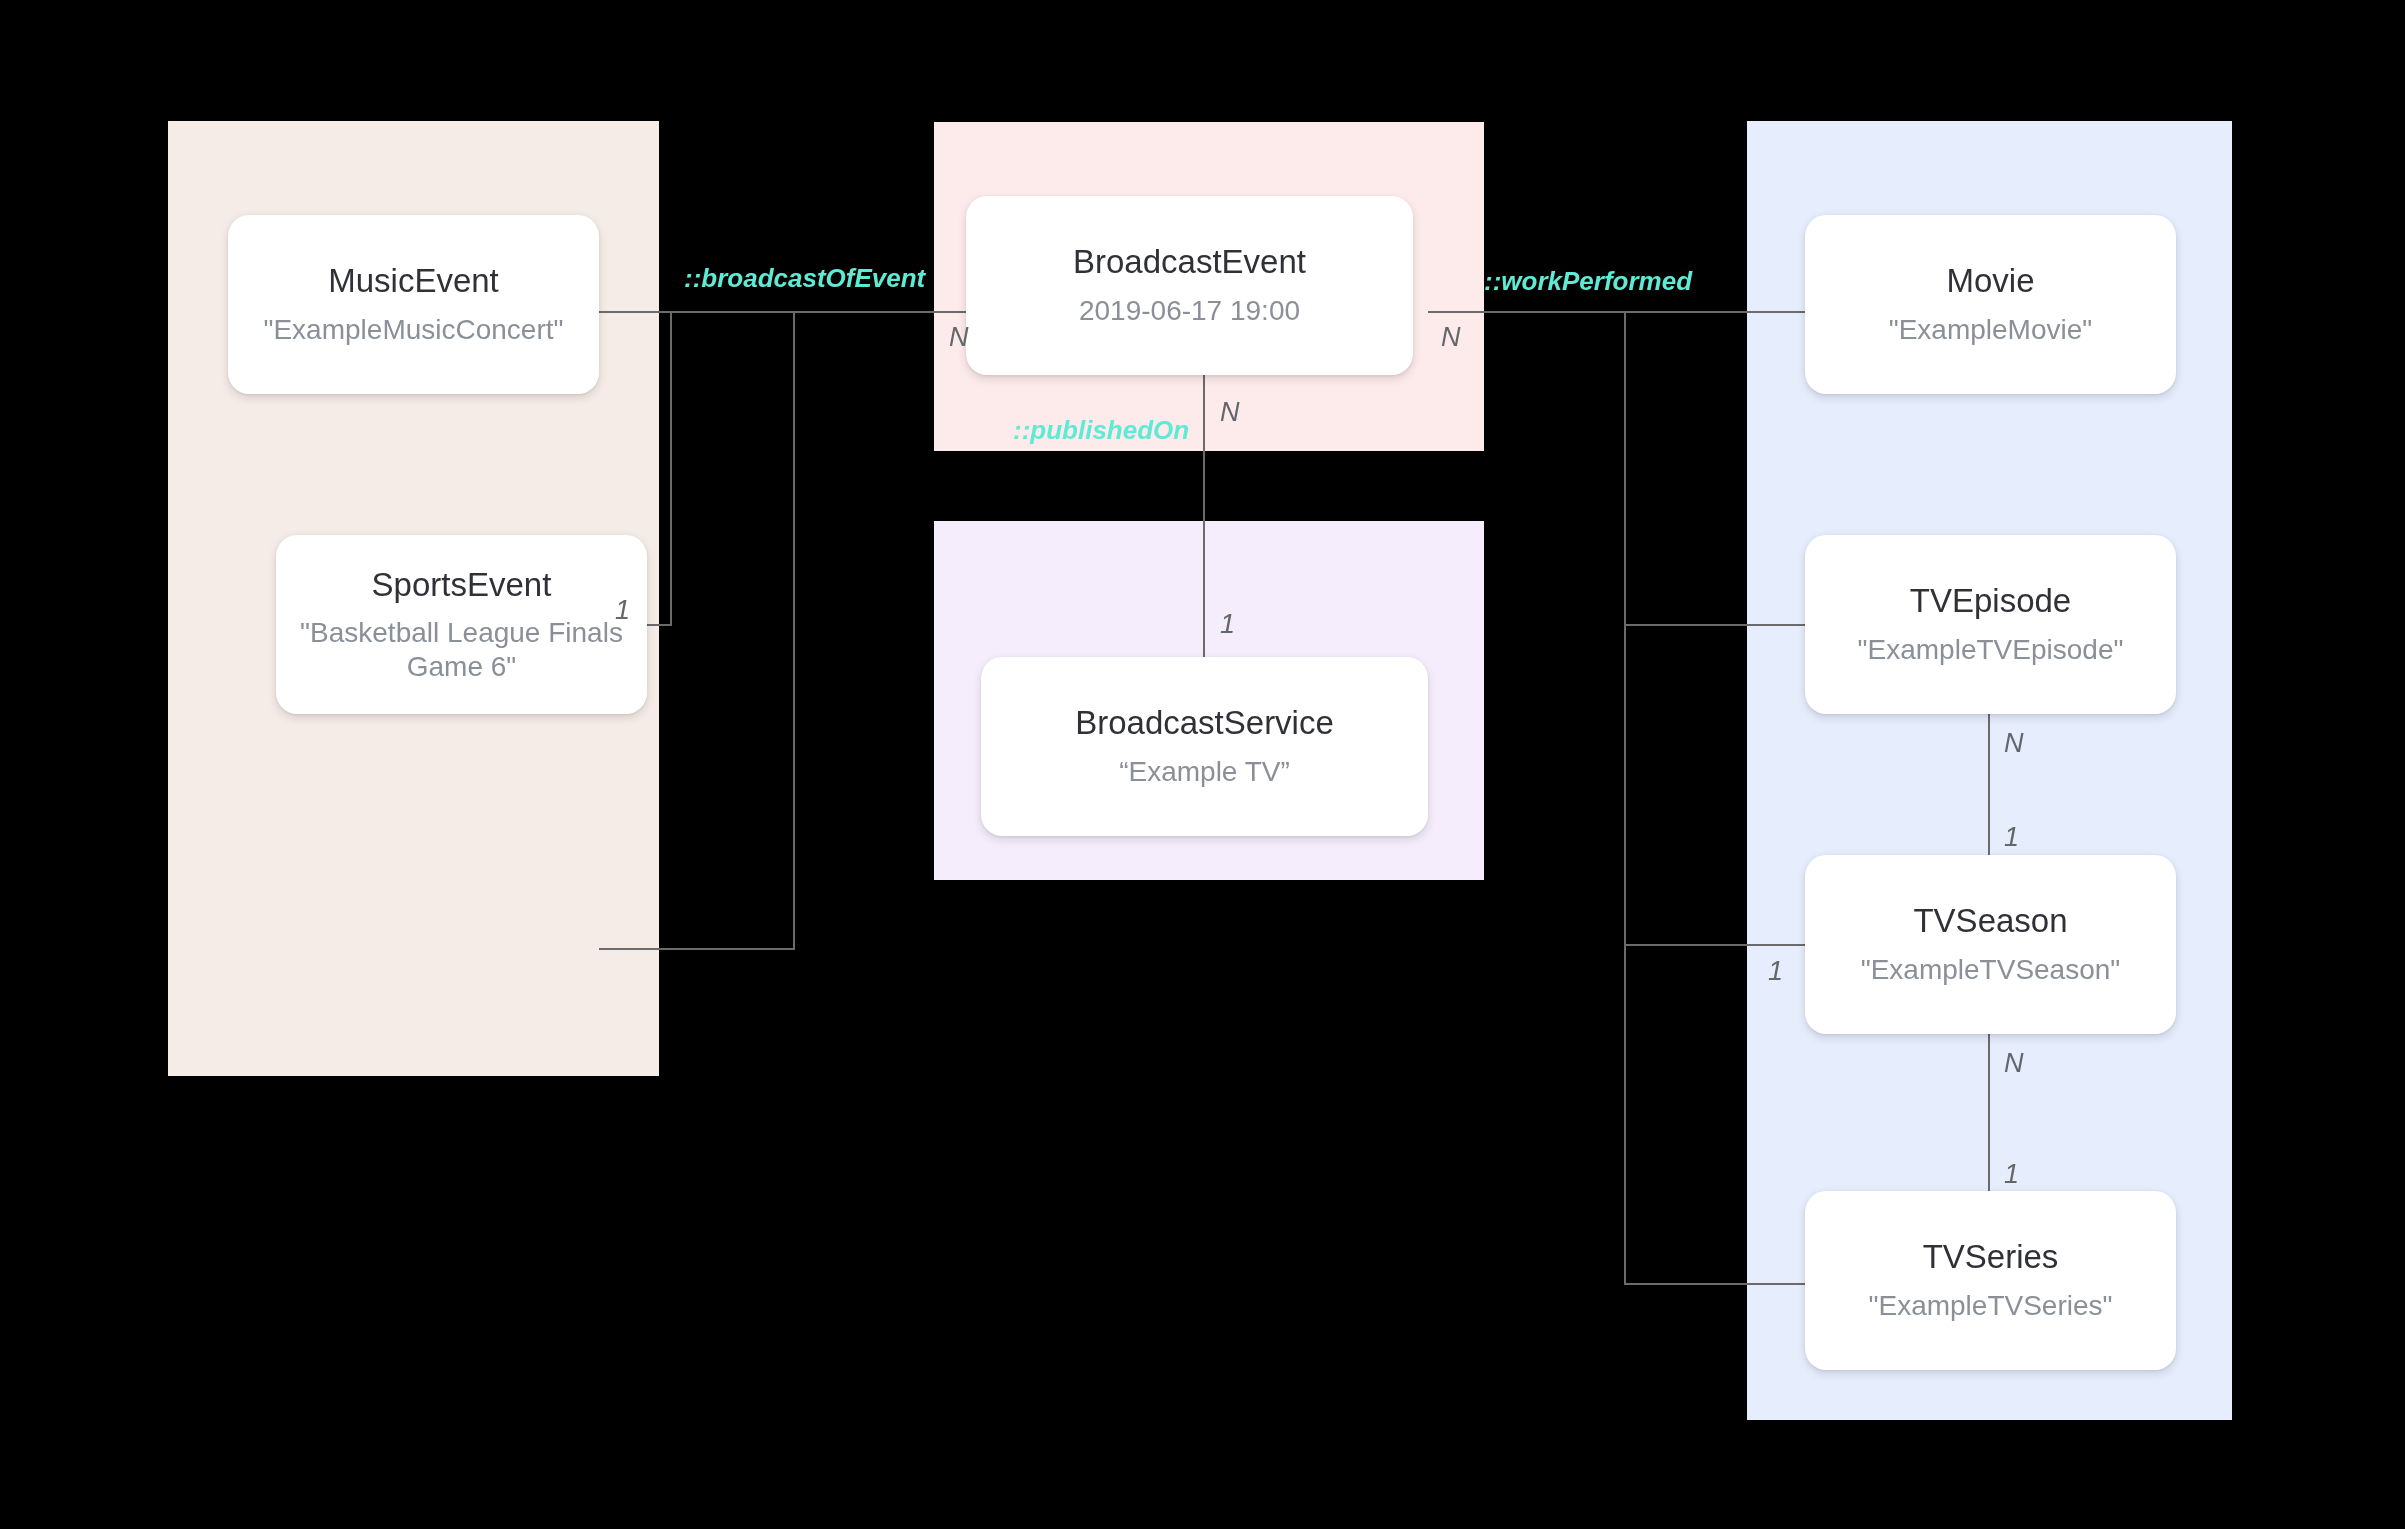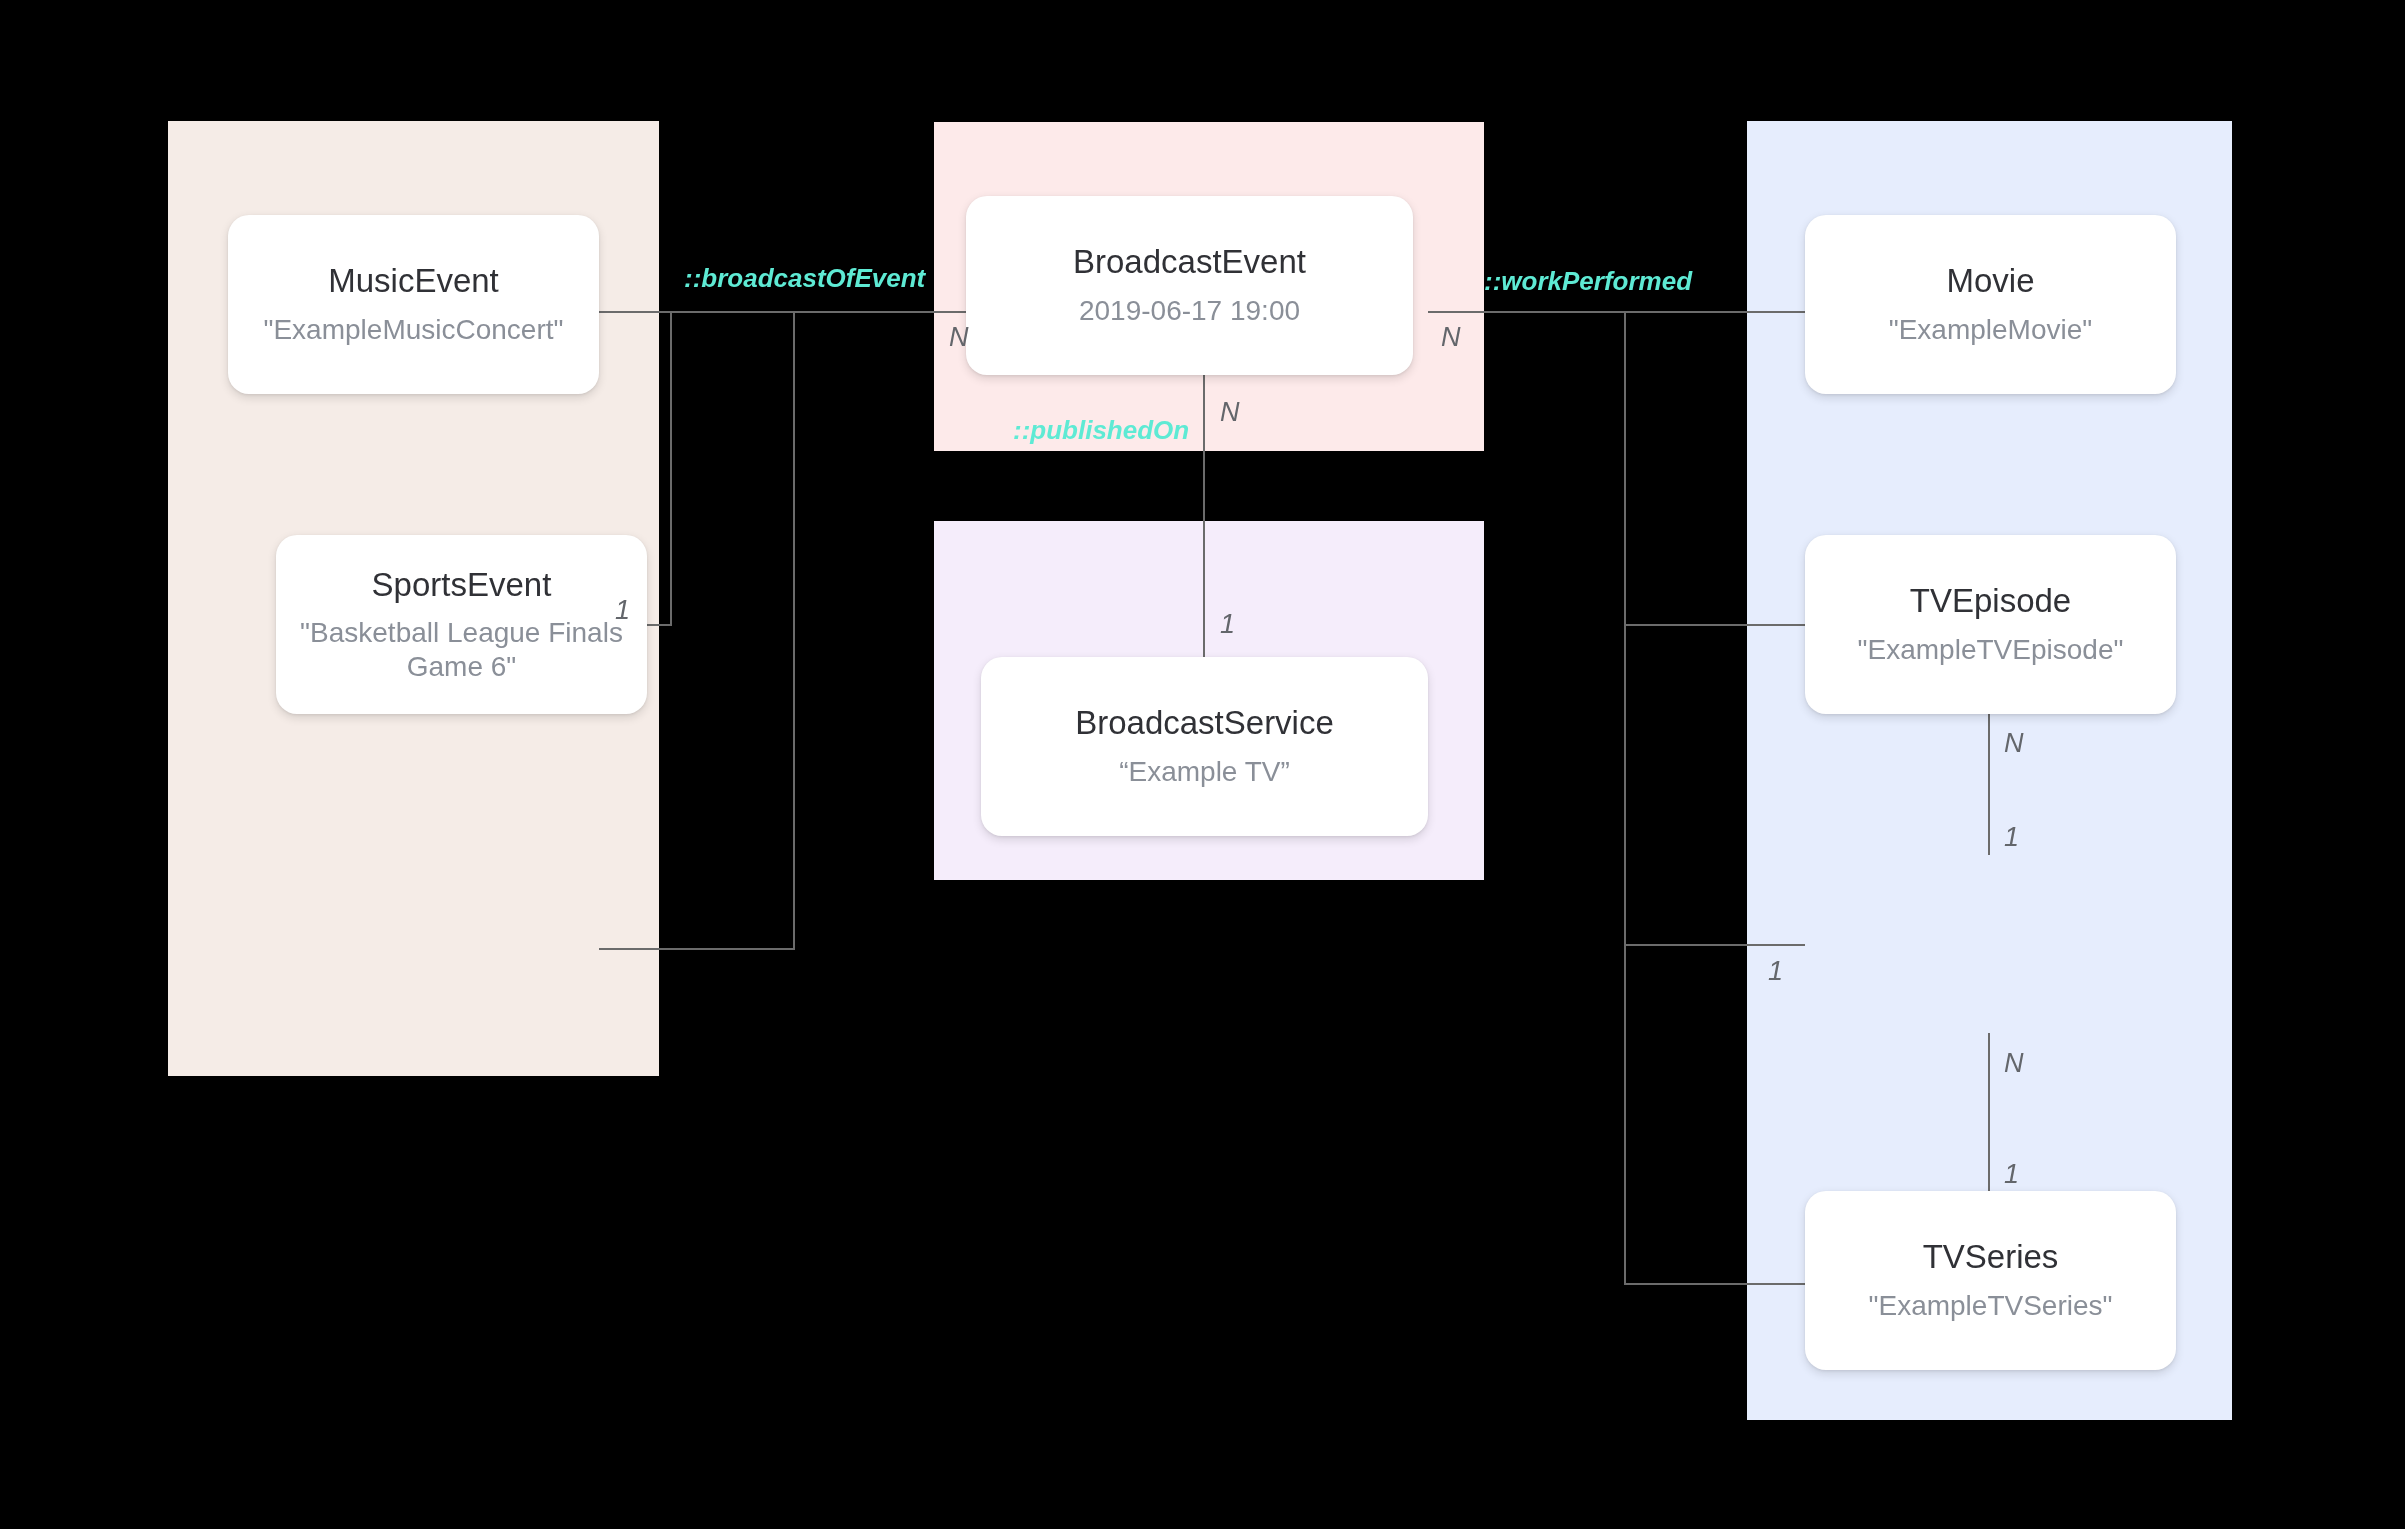--- a/index.html
+++ b/index.html
@@ -159,20 +159,24 @@
   <div class="node" style="left:1805px; top:215px; width:371px; height:179px;">
     <div class="node-title">Movie</div>
     <div class="node-sub">"ExampleMovie"</div>
   </div>
 
   <div class="node" style="left:1805px; top:535px; width:371px; height:179px;">
     <div class="node-title">TVEpisode</div>
     <div class="node-sub">"ExampleTVEpisode"</div>
   </div>
 
+  <div class="node" style="left:1805px; top:855px; width:371px; height:179px;">
+    <div class="node-title">TVSeason</div>
+    <div class="node-sub">"ExampleTVSeason"</div>
+  </div>
 
   <div class="node" style="left:1805px; top:1191px; width:371px; height:179px;">
     <div class="node-title">TVSeries</div>
     <div class="node-sub">"ExampleTVSeries"</div>
   </div>
 
   <div class="rel-label" style="left:684px; top:263px;">::broadcastOfEvent</div>
 
   <div class="rel-label" style="left:1484px; top:266px;">::workPerformed</div>
 

